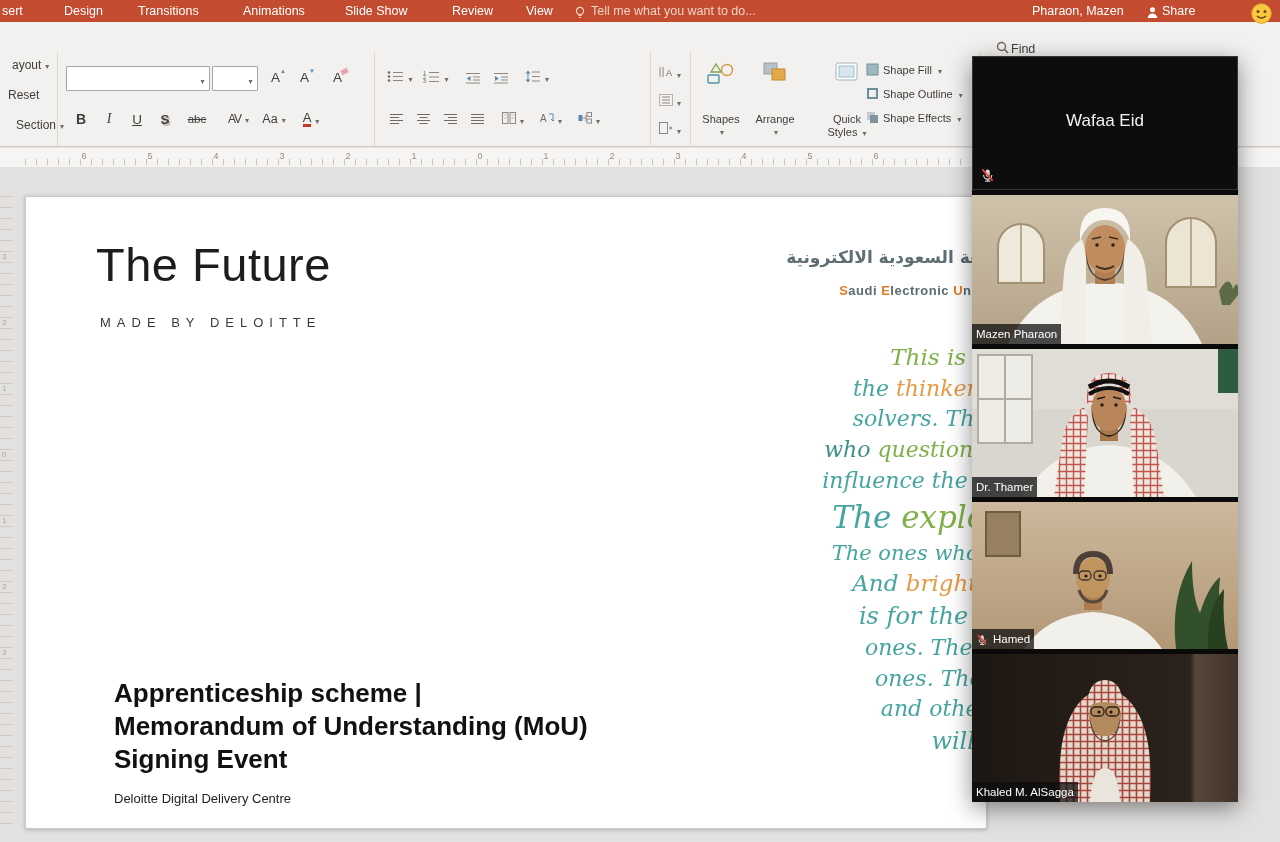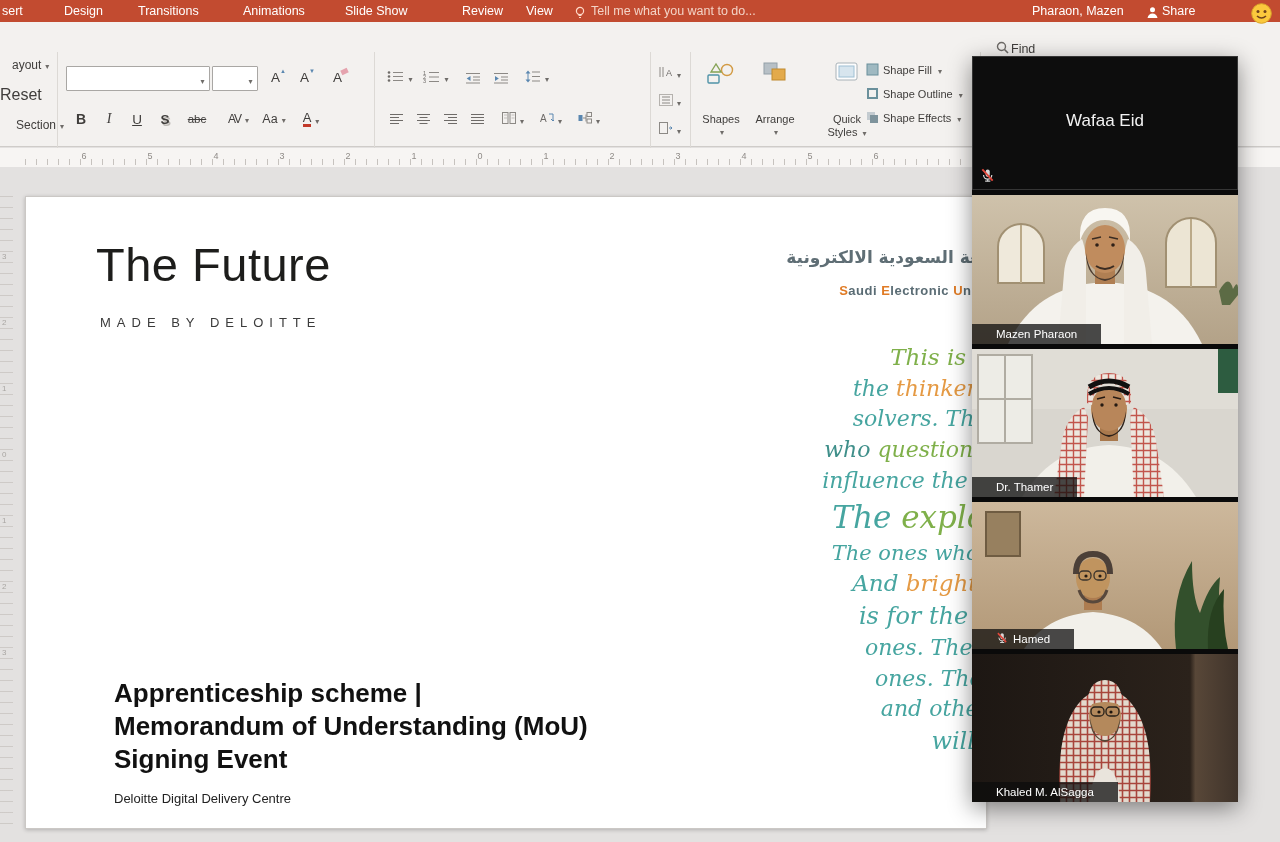--- a/index.html
+++ b/index.html
@@ -63,35 +63,35 @@
   #event-sub{position:absolute;left:88px;top:594px;font-size:13px;color:#222;}
   
   #panel{position:absolute;left:972px;top:56px;width:266px;height:746px;background:#0a0a0a;z-index:50;
      box-shadow:0 6px 22px rgba(0,0,0,.45);}
   .tile{position:absolute;left:0;width:266px;background:#000;overflow:hidden;}
   .tile.active{box-shadow:inset 0 0 0 2px #aab957;}
   .tile svg{display:block;}
   .tile-name-center{position:absolute;left:0;top:50%;transform:translateY(-58%);width:100%;text-align:center;
      color:#f2f2f2;font-size:17px;}
   .ntag{position:absolute;left:0;bottom:0;background:rgba(12,12,12,.74);color:#fff;font-size:11.5px;
-     line-height:14px;padding:3px 24px;display:flex;align-items:flex-start;gap:5px;white-space:nowrap;}
+     line-height:14px;padding:3px 4px;display:flex;align-items:flex-end;gap:5px;white-space:nowrap;}
   .mic-solo{position:absolute;left:8px;bottom:7px;}
 </style>
 </head>
 <body>
 
 <div id="app">
 
   <div id="tabbar">
     <span class="tab" style="left:2px">sert</span>
     <span class="tab" style="left:64px">Design</span>
     <span class="tab" style="left:138px">Transitions</span>
     <span class="tab" style="left:243px">Animations</span>
     <span class="tab" style="left:345px">Slide Show</span>
-    <span class="tab" style="left:462px">Review</span>
+    <span class="tab" style="left:452px">Review</span>
     <span class="tab" style="left:526px">View</span>
     <span class="x" style="left:574px;top:5px">
       <svg width="12" height="13">
           <circle cx="6" cy="5" r="3.6" fill="none" stroke="#ffd9c8" stroke-width="1.2"></circle>
           <path d="M4.5 9.5 h3 M5 11.5 h2" stroke="#ffd9c8" stroke-width="1.2"></path>
         </svg>
     </span>
     <span class="tab tellme-txt" style="left:591px">Tell me what you want to do...</span>
     <span class="tab" style="left:1032px">Pharaon, Mazen</span>
     <span class="x" style="left:1146px;top:5px">
@@ -102,21 +102,21 @@
     </span>
     <span class="tab" style="left:1162px">Share</span>
   </div>
 
   <div id="ribbon">
 
     <div class="rb" style="left:12px;top:34px;height:18px;font-size:12px">
       <span>ayout</span>
         <span class="car"></span>
     </div>
-    <div class="rb" style="left:0;top:64px;height:18px;font-size:16px">
+    <div class="rb" style="left:8px;top:64px;height:18px;font-size:12px">
       <span>Reset</span>
     </div>
     <div class="rb" style="left:16px;top:94px;height:18px;font-size:12px">
       <span>Section</span>
         <span class="car"></span>
     </div>
     <div class="vsep" style="left:57px"></div>
 
     <div class="combo" style="left:66px;top:44px;width:142px;height:23px">
       <input value="" style="">

